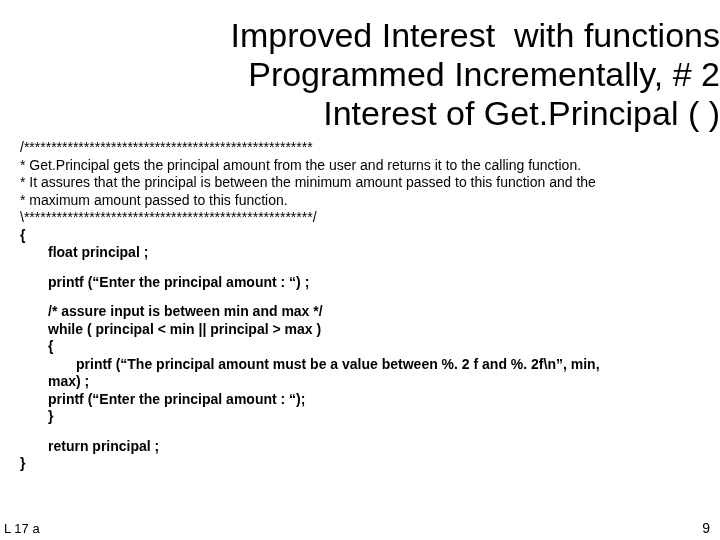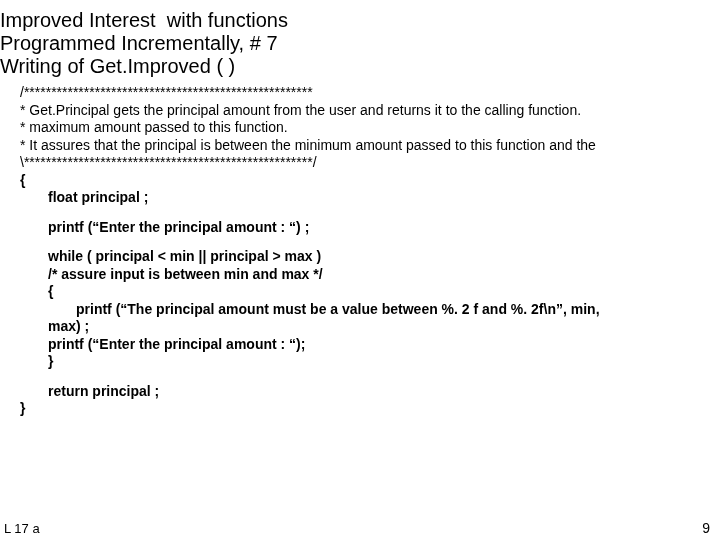--- a/index.html
+++ b/index.html
@@ -12,24 +12,24 @@
     color: #000;
     overflow: hidden;
   }
   .slide {
     position: relative;
     width: 720px;
     height: 540px;
     box-sizing: border-box;
   }
   .title {
-    text-align: left;
-    font-size: 20px;
+    text-align: right;
+    font-size: 34px;
     line-height: 1.15;
-    padding-top: 9px;
+    padding-top: 16px;
   }
   .title div { white-space: pre; }
   .body {
     font-size: 14px;
     line-height: 1.25;
     padding: 6px 20px 0 20px;
   }
   .comment { font-weight: normal; }
   .code    { font-weight: bold; }
   .ind1 { padding-left: 28px; }
@@ -48,38 +48,38 @@
     font-size: 14px;
   }
 </style>
 </head>
 <body>
 
 <div class="slide">
 
   <div class="title">
     <div>Improved Interest  with functions</div>
-    <div>Programmed Incrementally, # 7</div>
-    <div>Writing of Get.Improved ( )</div>
+    <div>Programmed Incrementally, # 2</div>
+    <div>Interest of Get.Principal ( )</div>
   </div>
 
   <div class="body">
     <div class="comment">/*****************************************************</div>
     <div class="comment">* Get.Principal gets the principal amount from the user and returns it to the calling function.</div>
+    <div class="comment">* It assures that the principal is between the minimum amount passed to this function and the</div>
     <div class="comment">* maximum amount passed  to this function.</div>
-    <div class="comment">* It assures that the principal is between the minimum amount passed to this function and the</div>
     <div class="comment">\*****************************************************/</div>
 
     <div class="code">{</div>
     <div class="code ind1">float principal ;</div>
     <div class="blank"></div>
     <div class="code ind1">printf (“Enter the principal amount : “) ;</div>
     <div class="blank"></div>
+    <div class="code ind1">/* assure input is between min and max */</div>
     <div class="code ind1">while ( principal &lt; min || principal &gt; max )</div>
-    <div class="code ind1">/* assure input is between min and max */</div>
     <div class="code ind1">{</div>
     <div class="code ind2">printf (“The principal amount must be a value between %. 2 f and %. 2f\n”, min,</div>
     <div class="code ind1">max) ;</div>
     <div class="code ind1">printf (“Enter the principal amount : “);</div>
     <div class="code ind1">}</div>
     <div class="blank"></div>
     <div class="code ind1">return principal ;</div>
     <div class="code">}</div>
   </div>
 

